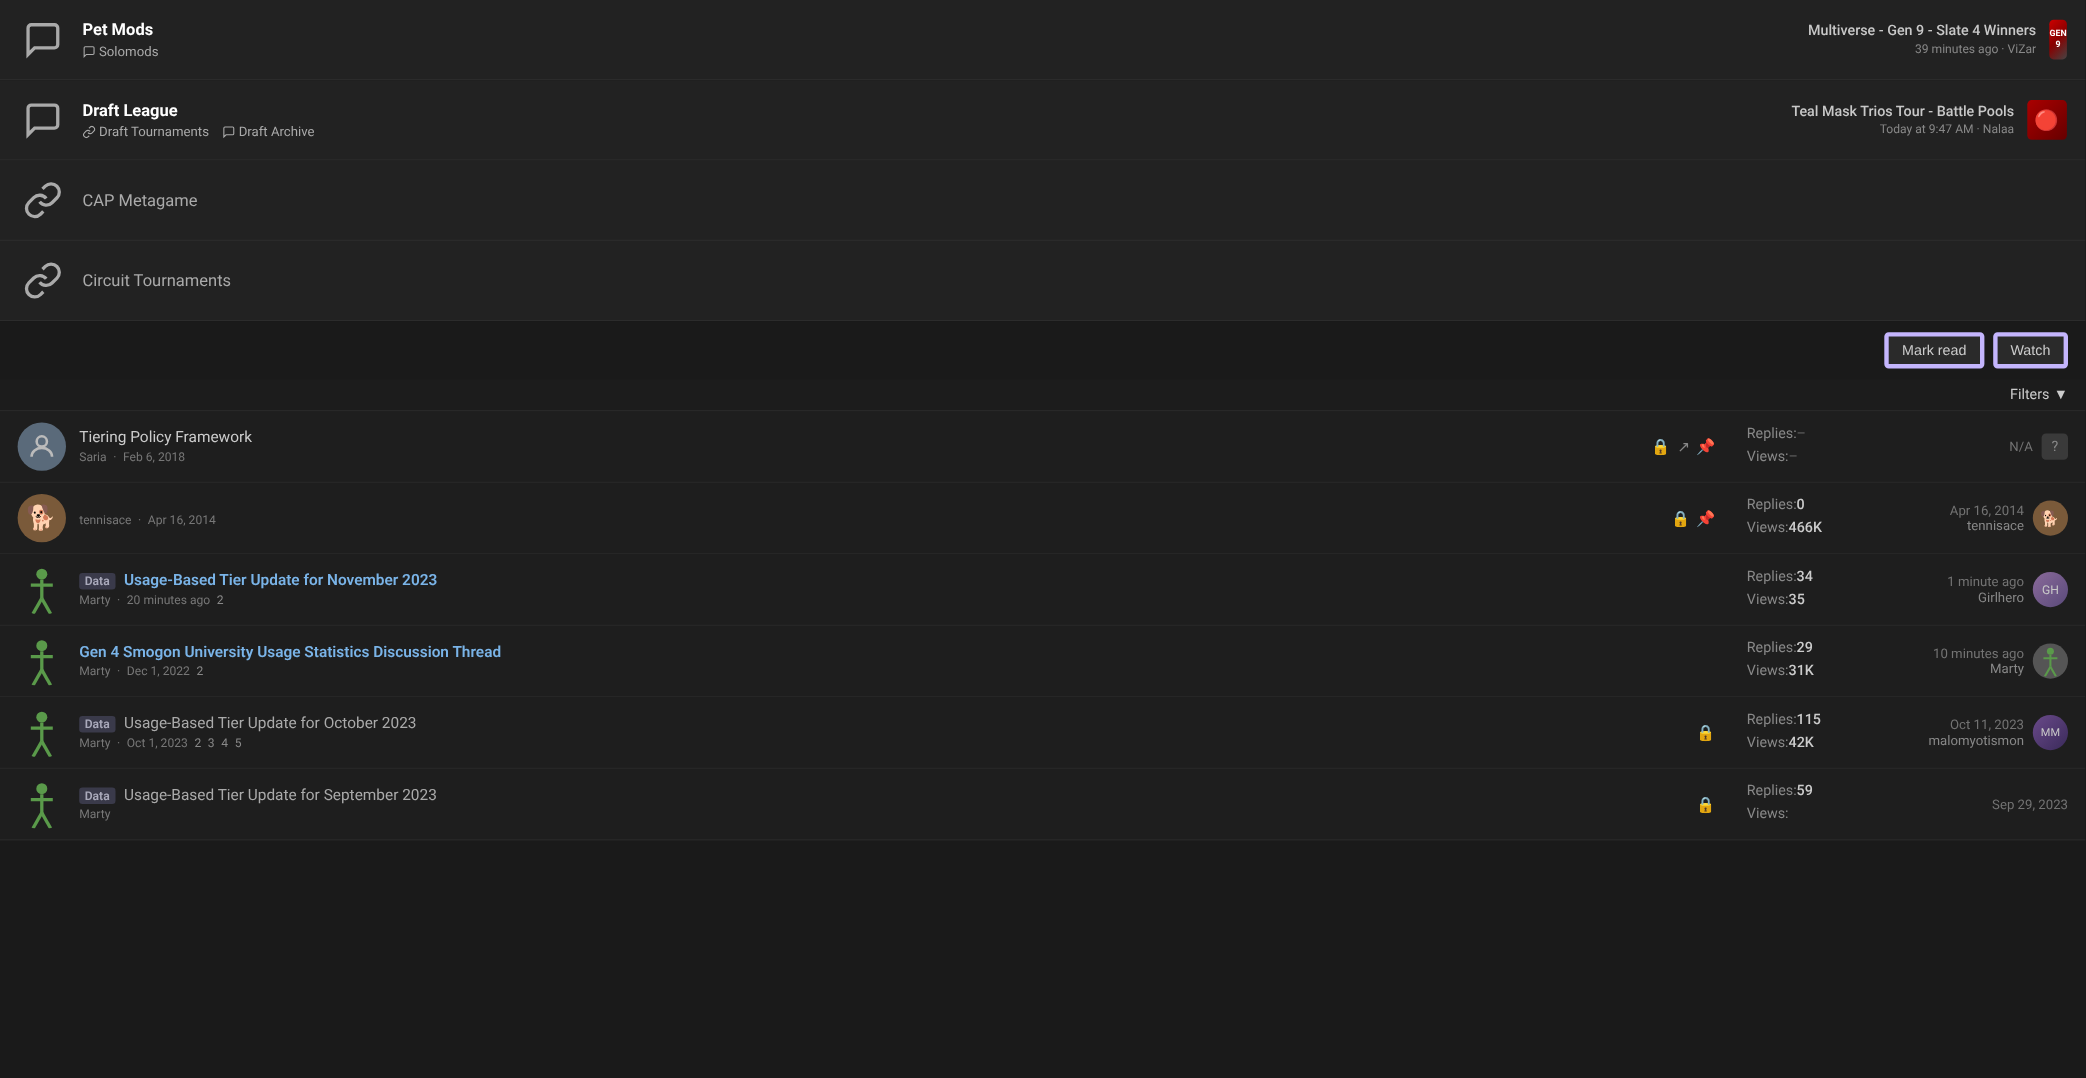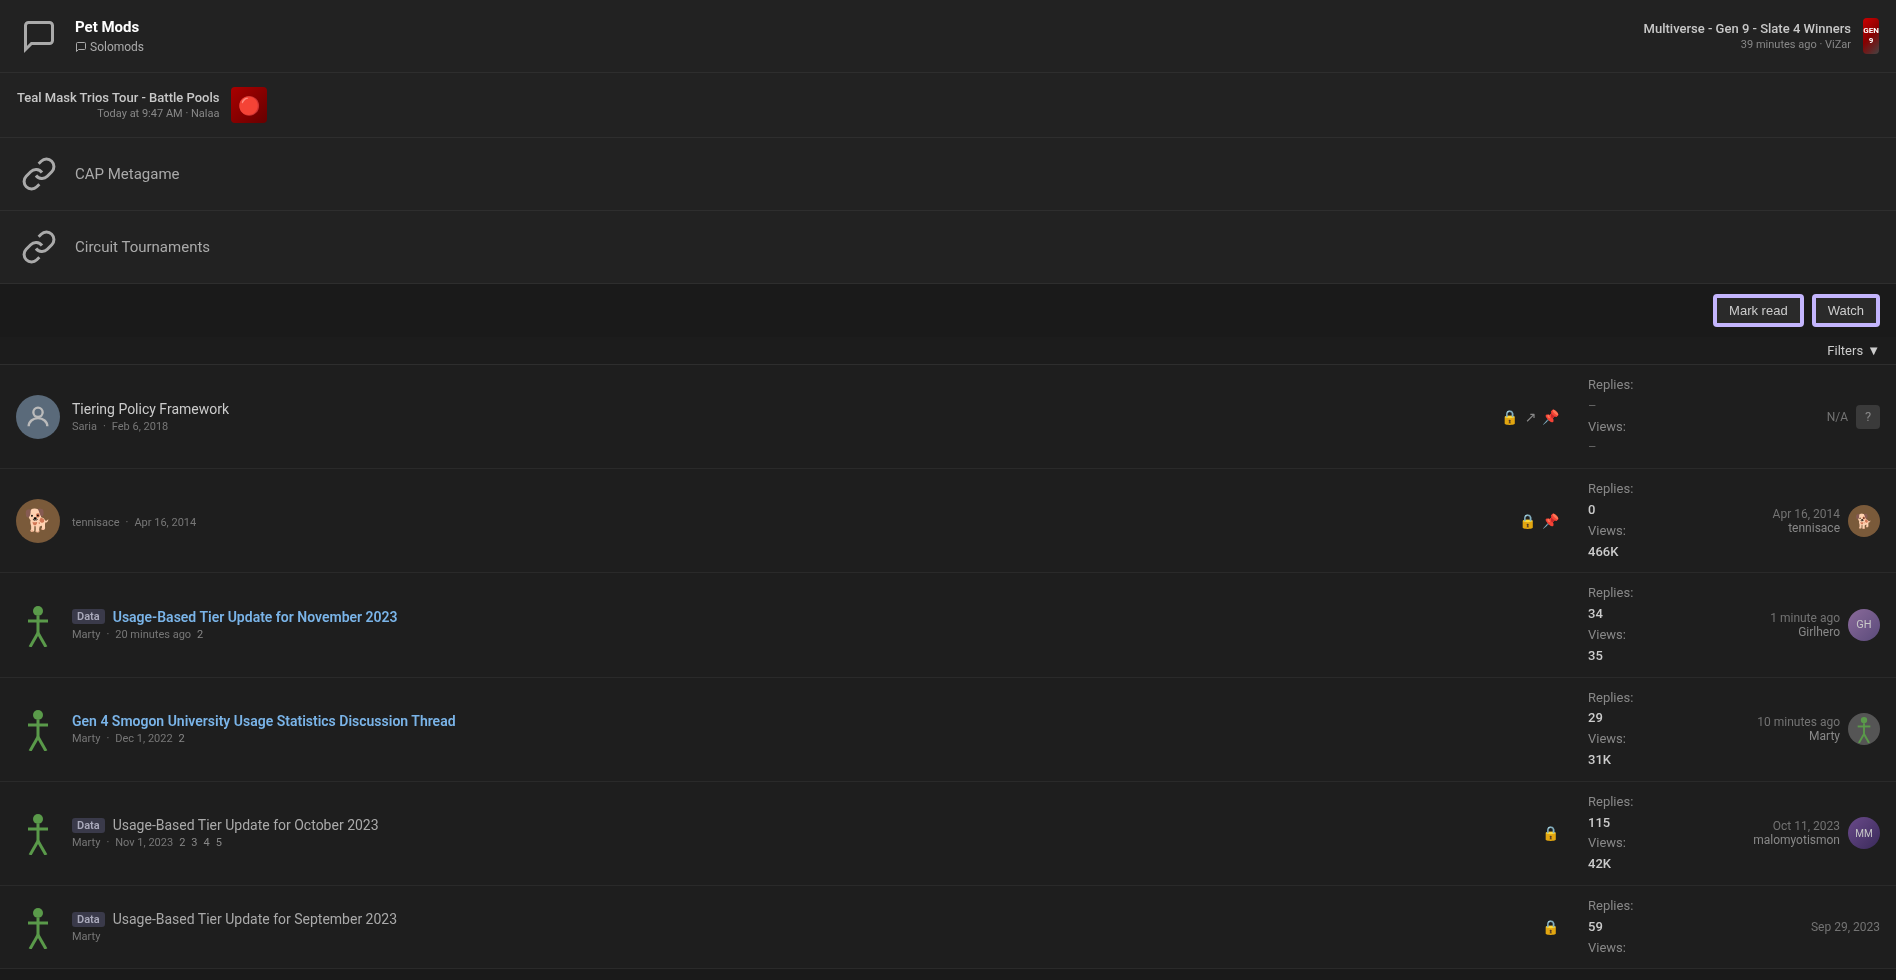--- a/index.html
+++ b/index.html
@@ -188,21 +188,20 @@
     .thread-stats {
       width: 120px;
       flex-shrink: 0;
       text-align: left;
     }
     .stat-row {
       display: flex;
       justify-content: flex-start;
       font-size: 13px;
       line-height: 1.6;
-      flex-direction: column;
     }
     .stat-label { color: #888; }
     .stat-value { color: #ccc; font-weight: 500; }
     .stat-dash { color: #666; }
 
     .thread-last {
       width: 160px;
       flex-shrink: 0;
       text-align: right;
       display: flex;
@@ -321,20 +320,45 @@
         <div class="last-post-title">Multiverse - Gen 9 - Slate 4 Winners</div>
         <div class="last-post-meta">39 minutes ago · ViZar</div>
       </div>
       <div class="multiverse-thumb">
         <span>GEN<br>9</span>
       </div>
     </div>
   </div>
 
   <div class="forum-section">
+    <div class="forum-left">
+      <div class="forum-icon">
+        <svg viewBox="0 0 24 24">
+            <path d="M21 15a2 2 0 0 1-2 2H7l-4 4V5a2 2 0 0 1 2-2h14a2 2 0 0 1 2 2z" stroke="#aaa" stroke-width="2" fill="none"></path>
+          </svg>
+      </div>
+      <div>
+        <div class="forum-title">Draft League</div>
+        <div class="forum-sublinks">
+          <span class="forum-sublink">
+            <svg viewBox="0 0 24 24">
+                <path d="M10 13a5 5 0 0 0 7.54.54l3-3a5 5 0 0 0-7.07-7.07l-1.72 1.71" stroke="#aaa" stroke-width="2" fill="none"></path>
+                <path d="M14 11a5 5 0 0 0-7.54-.54l-3 3a5 5 0 0 0 7.07 7.07l1.71-1.71" stroke="#aaa" stroke-width="2" fill="none"></path>
+              </svg>
+            <span>Draft Tournaments</span>
+          </span>
+          <span class="forum-sublink">
+            <svg viewBox="0 0 24 24">
+                <path d="M21 15a2 2 0 0 1-2 2H7l-4 4V5a2 2 0 0 1 2-2h14a2 2 0 0 1 2 2z" stroke="#aaa" stroke-width="2" fill="none"></path>
+              </svg>
+            <span>Draft Archive</span>
+          </span>
+        </div>
+      </div>
+    </div>
     <div class="forum-right">
       <div class="last-post-info">
         <div class="last-post-title">Teal Mask Trios Tour - Battle Pools</div>
         <div class="last-post-meta">Today at 9:47 AM · Nalaa</div>
       </div>
       <div class="teal-thumb">
         <span>🔴</span>
       </div>
     </div>
   </div>
@@ -556,21 +580,21 @@
         </svg>
     </div>
     <div class="thread-main">
       <div class="thread-title-row">
         <span class="thread-tag">Data</span>
         <span class="thread-title dim">Usage-Based Tier Update for October 2023</span>
       </div>
       <div class="thread-meta">
         <span>Marty</span>
         <span>·</span>
-        <span>Nov 1, 2023</span>
+        <span>Oct 1, 2023</span>
         <span class="thread-meta-page">2</span>
         <span class="thread-meta-page">3</span>
         <span class="thread-meta-page">4</span>
         <span class="thread-meta-page">5</span>
       </div>
     </div>
     <div class="thread-icons">
       <span>🔒</span>
     </div>
     <div class="thread-stats">

